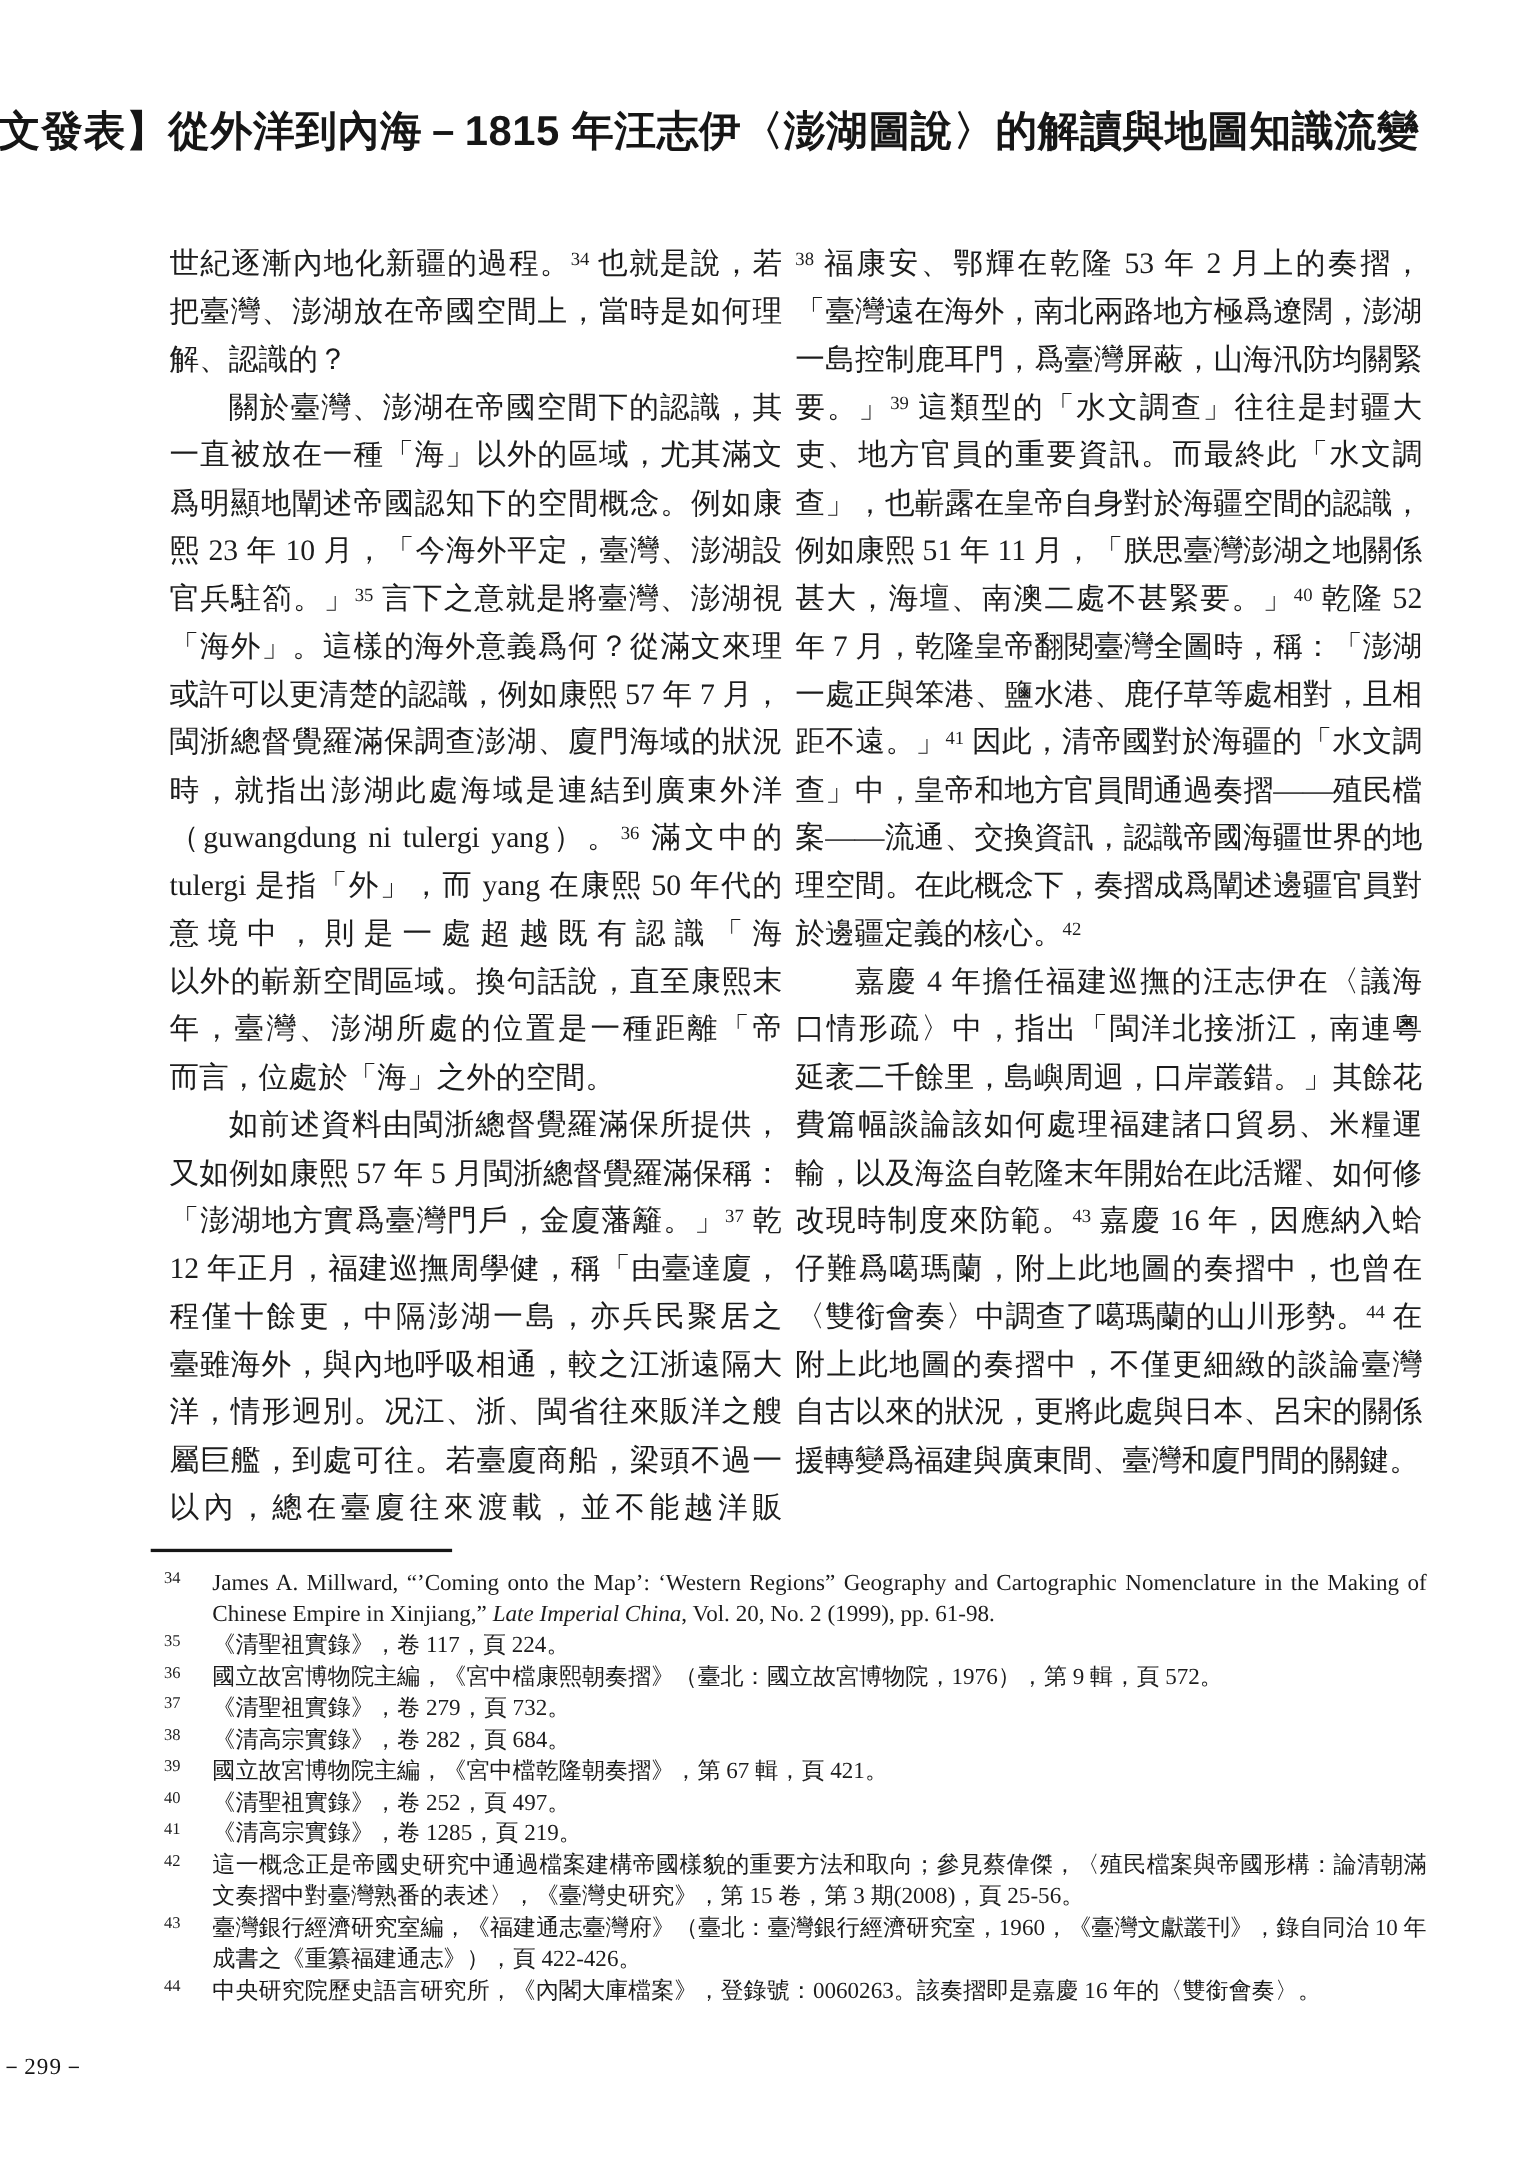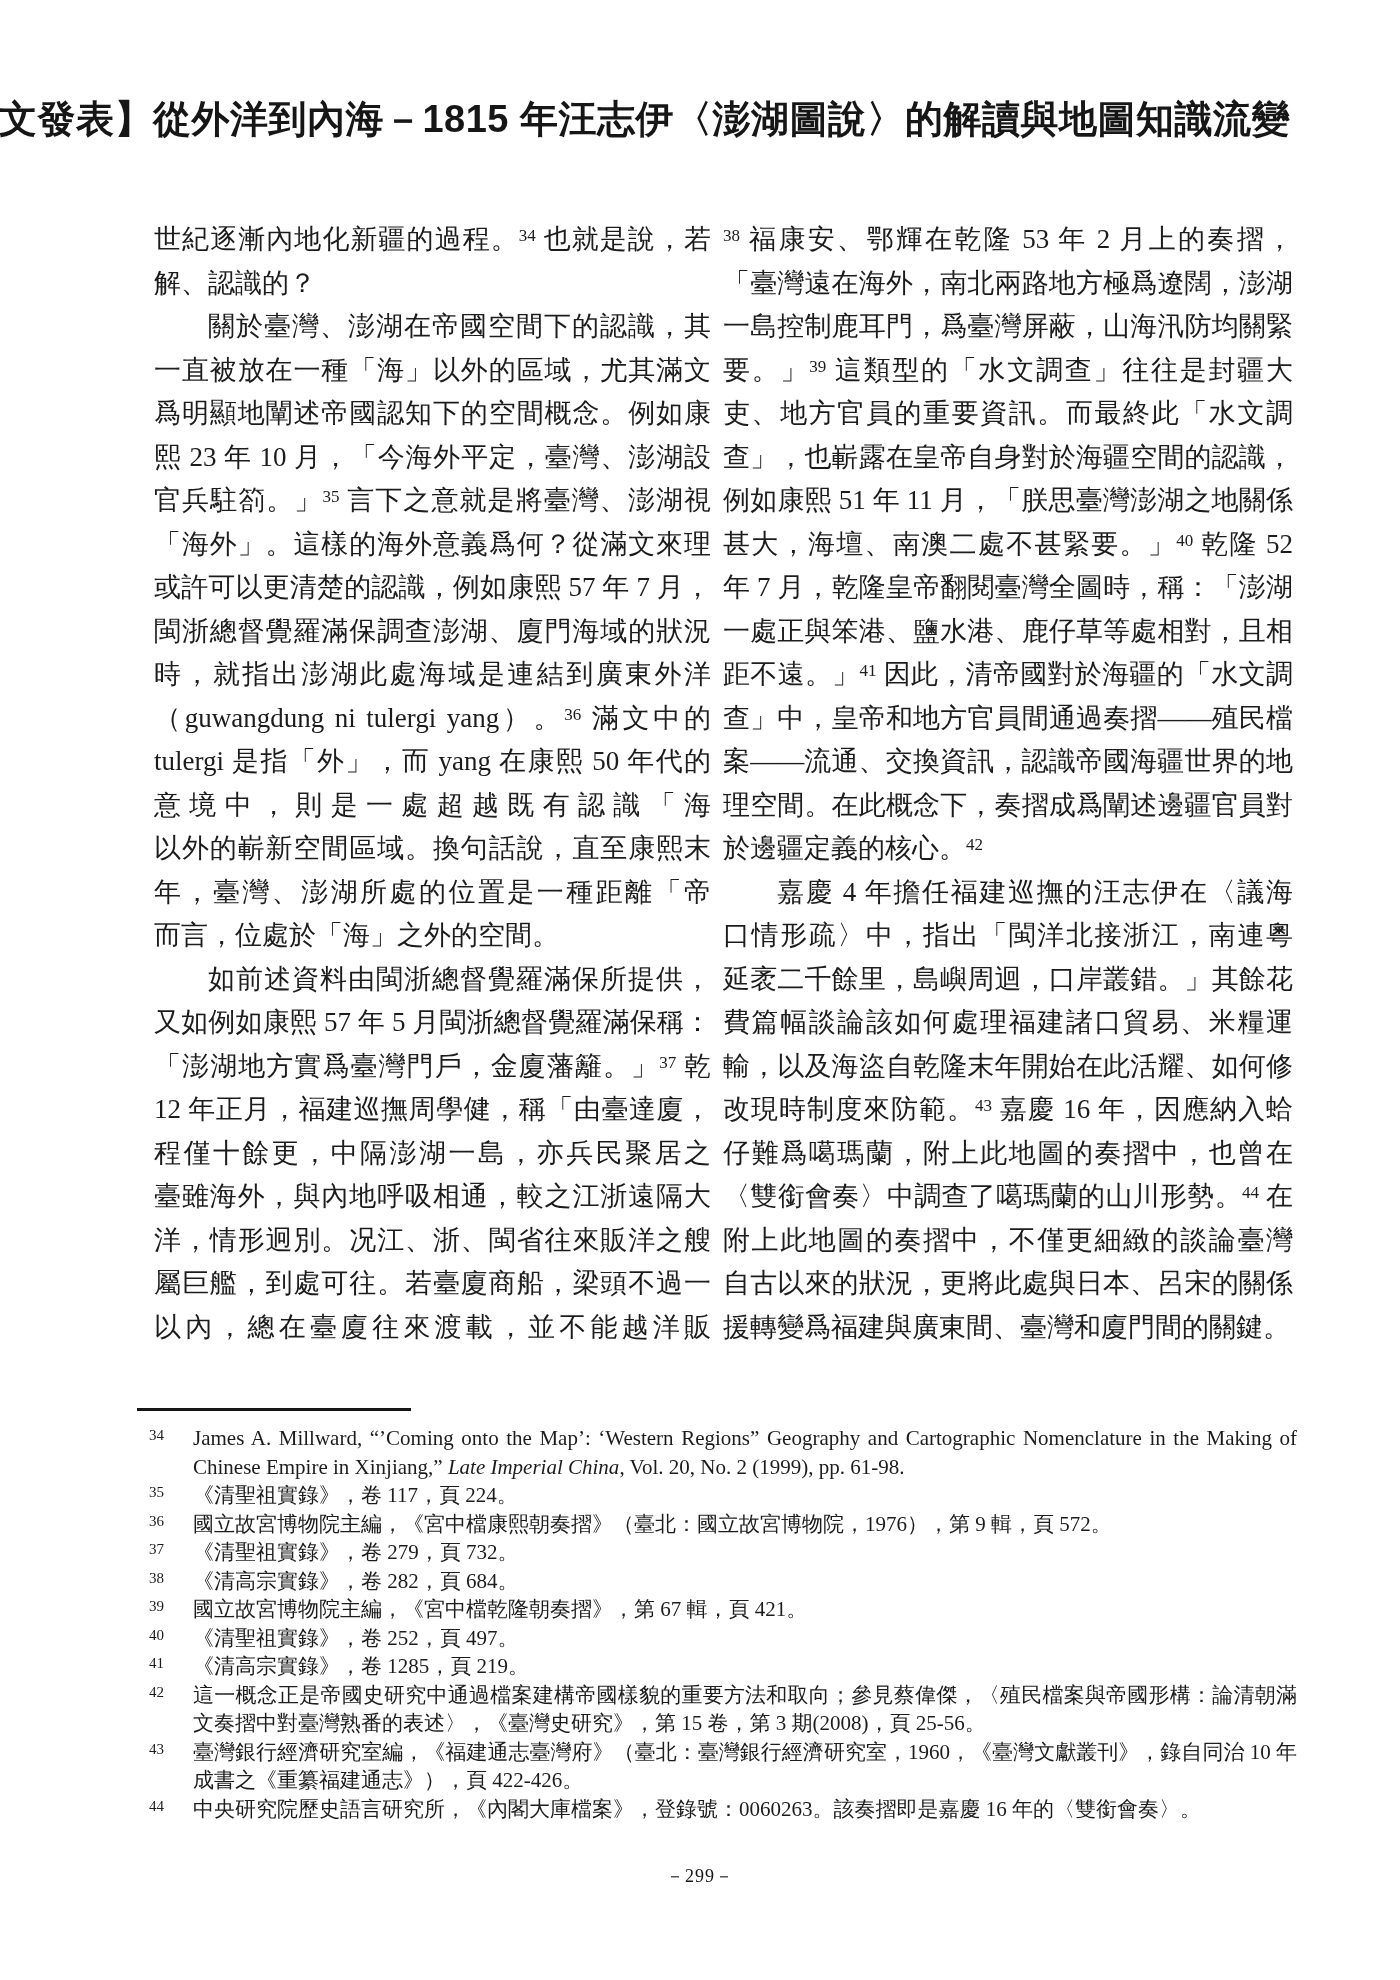--- a/index.html
+++ b/index.html
@@ -69,36 +69,37 @@
     left: 12px;
     top: -3px;
     font-size: 15px;
   }
   .fn i { font-style: italic; }
   .page-number {
     position: absolute;
     top: 1864px;
     left: 0;
     width: 100%;
-    text-align: center;
-    font-size: 18px;
+    text-align: left;
+    font-size: 21px;
     letter-spacing: 1px;
     color: #161616;
   }
 </style>
 </head>
 <body>
 
 <div class="page">
 
   <div class="header-title">【論文發表】從外洋到內海－1815 年汪志伊〈澎湖圖說〉的解讀與地圖知識流變</div>
 
   <div class="column column-left">
 
   <div class="line">世紀逐漸內地化新疆的過程。<sup>34</sup> 也就是說，若</div>
+      <div class="line">把臺灣、澎湖放在帝國空間上，當時是如何理</div>
       <div class="line end">解、認識的？</div>
       <div class="line indent">關於臺灣、澎湖在帝國空間下的認識，其實</div>
       <div class="line">一直被放在一種「海」以外的區域，尤其滿文更</div>
       <div class="line">爲明顯地闡述帝國認知下的空間概念。例如康</div>
       <div class="line">熙 23 年 10 月，「今海外平定，臺灣、澎湖設立</div>
       <div class="line">官兵駐箚。」<sup>35</sup> 言下之意就是將臺灣、澎湖視爲</div>
       <div class="line">「海外」。這樣的海外意義爲何？從滿文來理解</div>
       <div class="line">或許可以更清楚的認識，例如康熙 57 年 7 月，</div>
       <div class="line">閩浙總督覺羅滿保調查澎湖、廈門海域的狀況</div>
       <div class="line">時，就指出澎湖此處海域是連結到廣東外洋</div>

